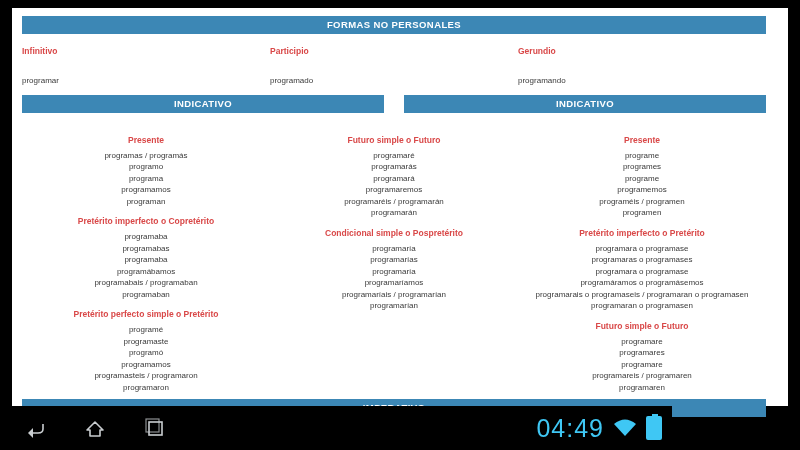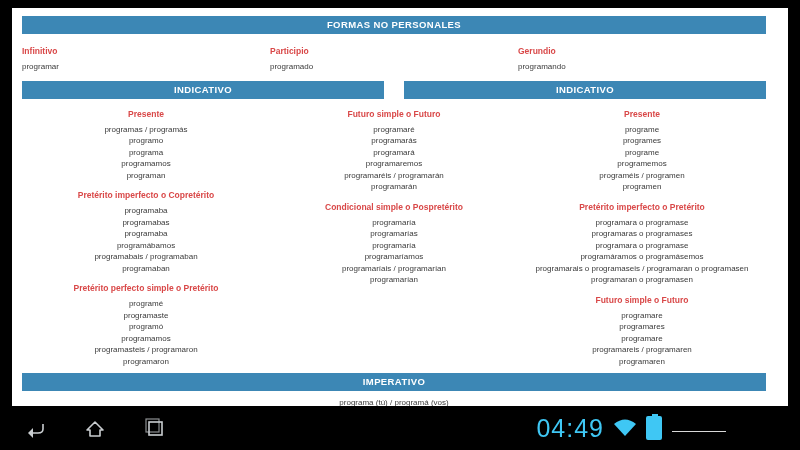--- a/index.html
+++ b/index.html
@@ -68,25 +68,25 @@
   }
   .tense-title.first {
     margin-top: 6px;
   }
   .form {
     color: #3a3a3a;
     font-size: 8px;
     line-height: 11.5px;
   }
   .nonpersonal .form {
-    margin-top: 4px;
+    margin-top: 18px;
   }
   .grid-wrap {
     display: flex;
-    margin-top: 4px;
+    margin-top: 16px;
   }
   .grid-col {
     flex: 1;
     text-align: center;
     padding: 0 4px;
     box-sizing: border-box;
   }
   .imperativo-forms {
     text-align: center;
     color: #3a3a3a;

